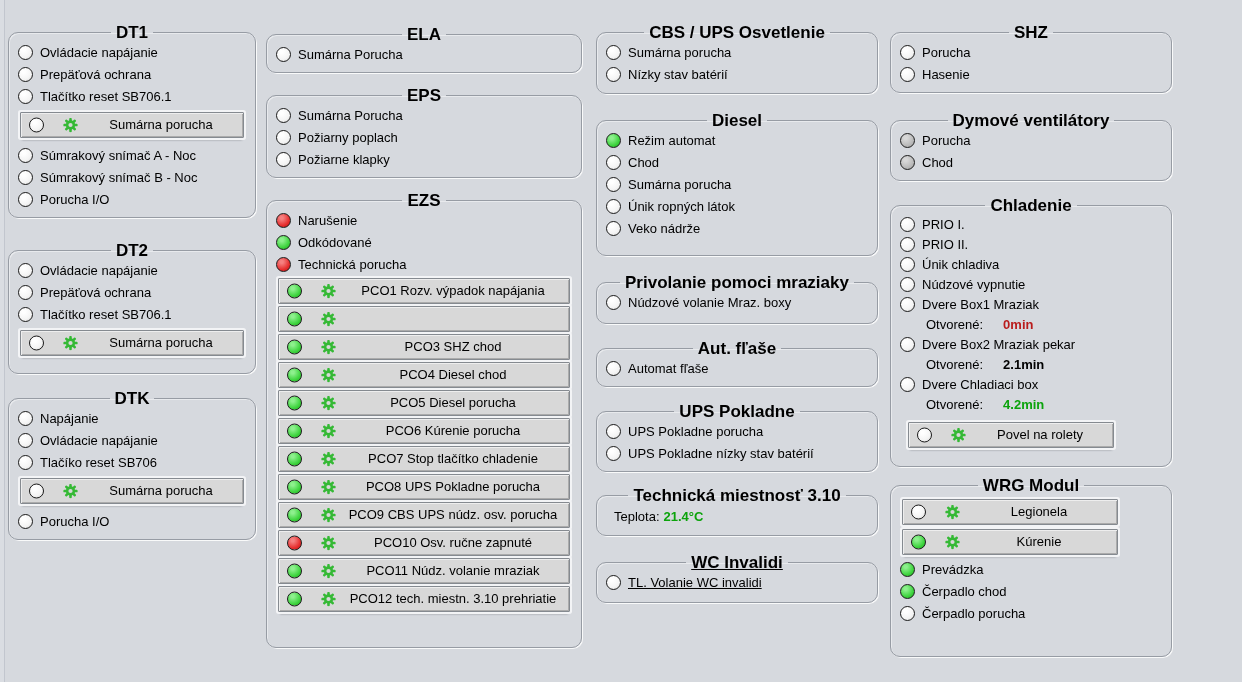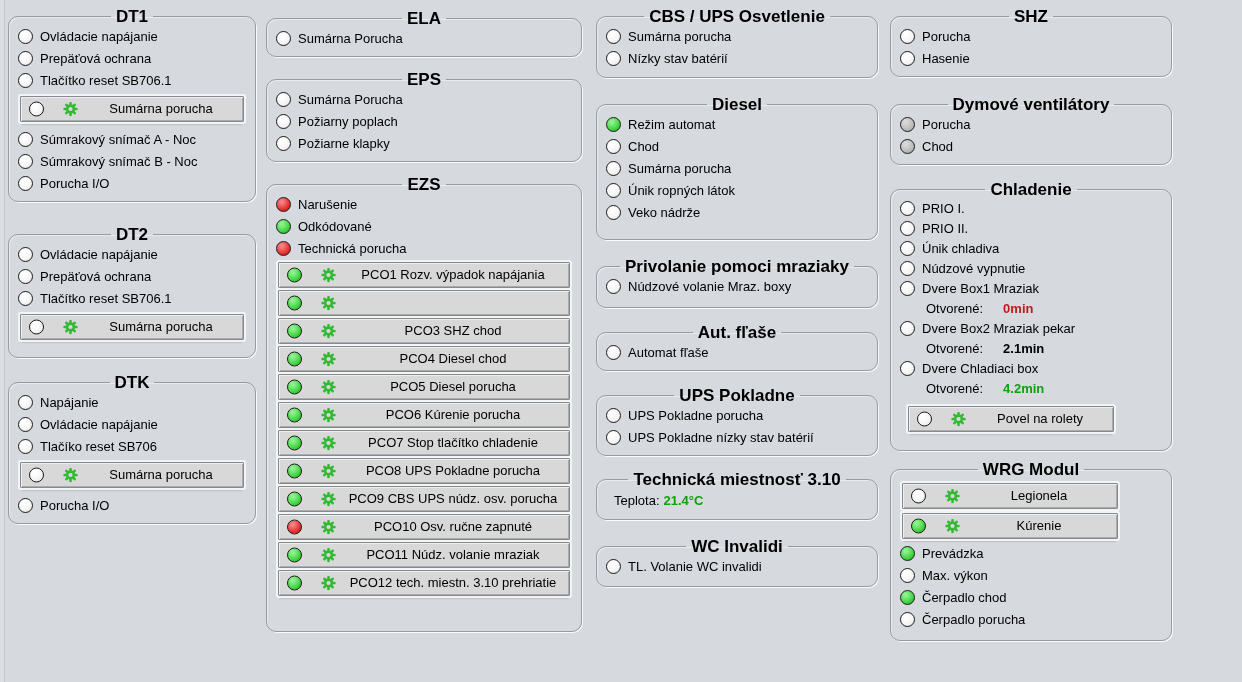--- a/index.html
+++ b/index.html
@@ -6,21 +6,21 @@
   body{
     width:1242px;height:682px;position:relative;overflow:hidden;
     background:#d6d9de;
     font-family:"Liberation Sans","DejaVu Sans",sans-serif;
     color:#000;
     -webkit-font-smoothing:antialiased;
   }
   .window-edge-strip{position:absolute;left:0;top:0;bottom:0;width:4px;background:#dadde2;}
   .window-edge-line{position:absolute;left:4px;top:0;bottom:0;width:1px;background:#c2c6ce;}
 
-  .col{position:absolute;display:flex;flex-direction:column;}
+  .col{position:absolute;display:flex;flex-direction:column;margin-top:16px;}
   #col1{left:8px;top:8px;width:248px;}
   #col2{left:266px;top:10px;width:316px;}
   #col3{left:596px;top:8px;width:282px;}
   #col4{left:890px;top:8px;width:282px;}
 
   fieldset.panel{
     box-sizing:border-box;margin:0 0 16px 0;padding:0 9px 6px 9px;
     border:1px solid #979ca4;border-radius:10px;background:transparent;
     box-shadow:1px 1px 0 rgba(255,255,255,.85), inset 1px 1px 0 rgba(255,255,255,.45);
     min-inline-size:0;
@@ -59,21 +59,21 @@
   #col2 .panel:nth-child(1){min-height:46px;margin-bottom:14px;}
   #col2 .panel:nth-child(2){min-height:88px;margin-bottom:14px;}
   #col2 .panel:nth-child(3){min-height:456px;}
   #col2 .panel:nth-child(3) .panel-btn{margin:2px 2px 2px 2px;}
   #col3 .panel:nth-child(1){min-height:70px;margin-bottom:18px;}
   #col3 .panel:nth-child(2){min-height:144px;margin-bottom:18px;}
   #col3 .panel:nth-child(3){min-height:50px;}
   #col3 .panel:nth-child(4){min-height:46px;text-align:center;}
   #col3 .panel:nth-child(5){min-height:69px;margin-bottom:15px;}
   #col3 .panel:nth-child(6){min-height:48px;margin-bottom:18px;text-align:right;}
-  #col3 .panel:nth-child(7){min-height:49px;}
+  #col3 .panel:nth-child(7){min-height:49px;text-decoration:underline;}
   #col4 .panel:nth-child(1){min-height:67px;margin-bottom:19px;}
   #col4 .panel:nth-child(2){min-height:68px;}
   #col4 .panel:nth-child(3){min-height:270px;margin-bottom:10px;}
   #col4 .panel:nth-child(3) .row{height:20px;}
   #col4 .panel:nth-child(3) .panel-btn{width:206px;margin-left:8px;margin-top:7px;}
   #col4 .panel:nth-child(4){min-height:180px;}
   #col4 .panel:nth-child(4) .panel-btn{width:216px;margin-bottom:4px;}
 </style>
 </head>
 <body>
@@ -575,24 +575,20 @@
             </g>
             <circle cx="10" cy="10" r="2.8" fill="#d8d8d8"></circle>
           </svg></span>
         <span class="btn-lbl">Kúrenie</span>
       </button>
       <div class="row">
         <span class="led" style="background: radial-gradient(circle at 36% 30%, rgb(141, 240, 141) 12%, rgb(62, 212, 62) 62%, rgb(31, 158, 31) 100%);"></span>
         <span class="lbl">Prevádzka</span>
       </div>
       <div class="row">
-        <span class="led" style="background: radial-gradient(circle at 36% 30%, rgb(255, 255, 255) 12%, rgb(244, 244, 244) 62%, rgb(208, 208, 208) 100%);"></span>
-        <span class="lbl">Max. výkon</span>
-      </div>
-      <div class="row">
         <span class="led" style="background: radial-gradient(circle at 36% 30%, rgb(141, 240, 141) 12%, rgb(62, 212, 62) 62%, rgb(31, 158, 31) 100%);"></span>
         <span class="lbl">Čerpadlo chod</span>
       </div>
       <div class="row">
         <span class="led" style="background: radial-gradient(circle at 36% 30%, rgb(255, 255, 255) 12%, rgb(244, 244, 244) 62%, rgb(208, 208, 208) 100%);"></span>
         <span class="lbl">Čerpadlo porucha</span>
       </div>
     </fieldset>
   </div>
 

